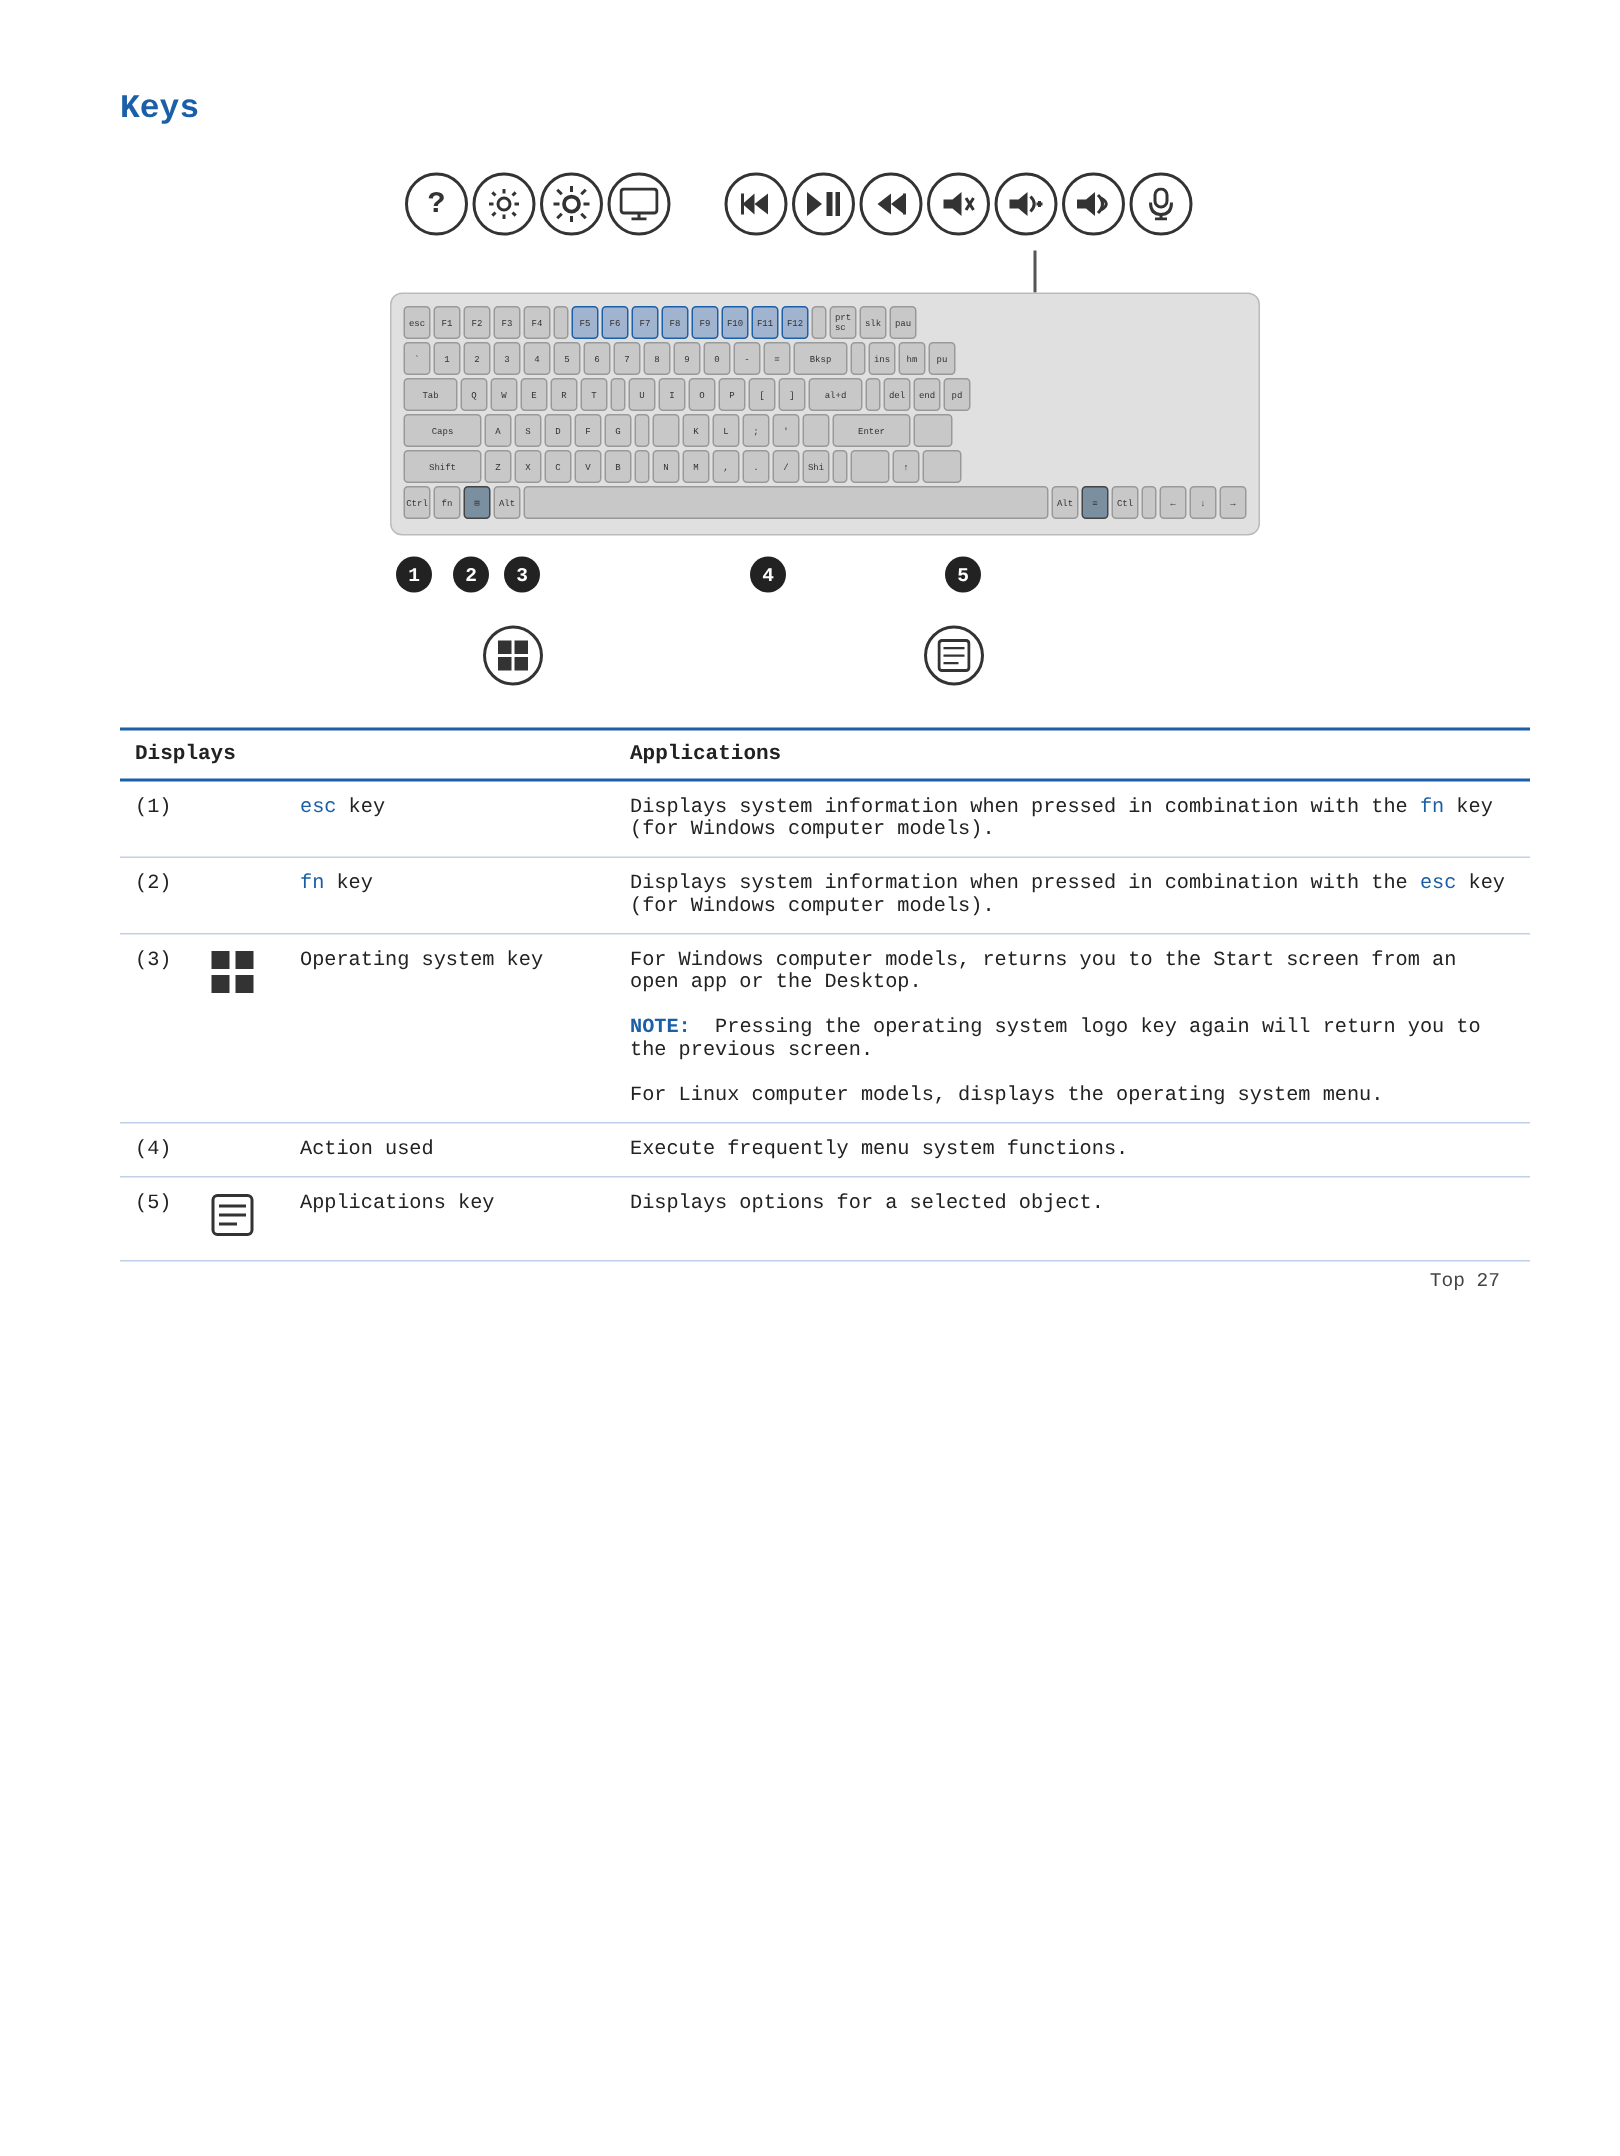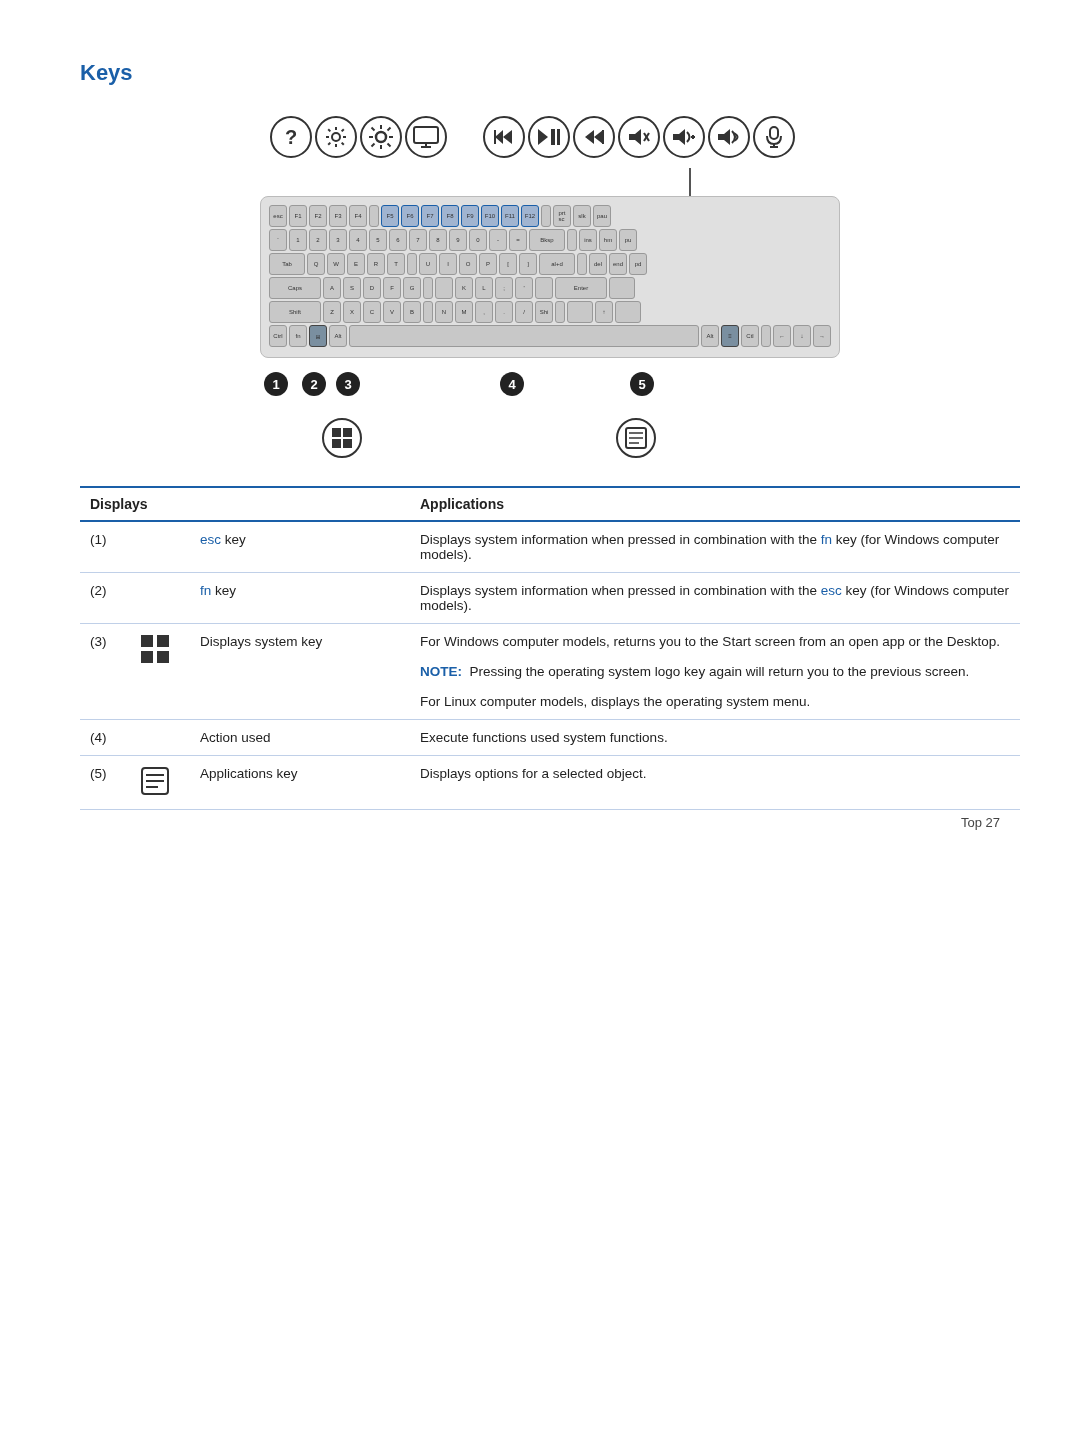--- a/index.html
+++ b/index.html
@@ -8,20 +8,21 @@
       font-family: Arial, Helvetica, sans-serif;
       font-size: 14px;
       color: #222;
       width: 1080px;
       min-height: 1437px;
       position: relative;
     }
     .page {
       padding: 60px 60px 60px 80px;
       position: relative;
+      font-family: Liberation Mono, monospace;
     }
     .page-title {
       font-size: 22px;
       font-weight: bold;
       color: #1a5fa8;
       margin-bottom: 30px;
     }
     
     .component-table {
       width: 100%;
@@ -413,34 +414,34 @@
       <tr>
         <td class="col-num">(3)</td>
         <td class="col-icon">
           <svg width="30" height="30" viewBox="0 0 30 30">
             <rect x="1" y="1" width="12" height="12" fill="#333"></rect>
             <rect x="17" y="1" width="12" height="12" fill="#333"></rect>
             <rect x="1" y="17" width="12" height="12" fill="#333"></rect>
             <rect x="17" y="17" width="12" height="12" fill="#333"></rect>
           </svg>
         </td>
-        <td class="col-comp">Displays system key</td>
+        <td class="col-comp">Operating system key</td>
         <td class="col-desc">
           For Windows computer models, returns you to the Start screen from an open app or the Desktop.<br><br>
           <span class="note-label">NOTE:</span>&nbsp;&nbsp;Pressing the operating system logo key again will return you to the previous screen.<br><br>
           For Linux computer models, displays the operating system menu.
         </td>
       </tr>
 
       <tr>
         <td class="col-num">(4)</td>
         <td class="col-icon"></td>
         <td class="col-comp">Action used</td>
         <td class="col-desc">
-          Execute functions used system functions.
+          Execute frequently menu system functions.
         </td>
       </tr>
 
       <tr>
         <td class="col-num">(5)</td>
         <td class="col-icon">
           <svg width="30" height="30" viewBox="0 0 30 30">
             <rect x="2" y="2" width="26" height="26" rx="3" fill="none" stroke="#333" stroke-width="2"></rect>
             <line x1="6" y1="9" x2="24" y2="9" stroke="#333" stroke-width="2"></line>
             <line x1="6" y1="15" x2="24" y2="15" stroke="#333" stroke-width="2"></line>

